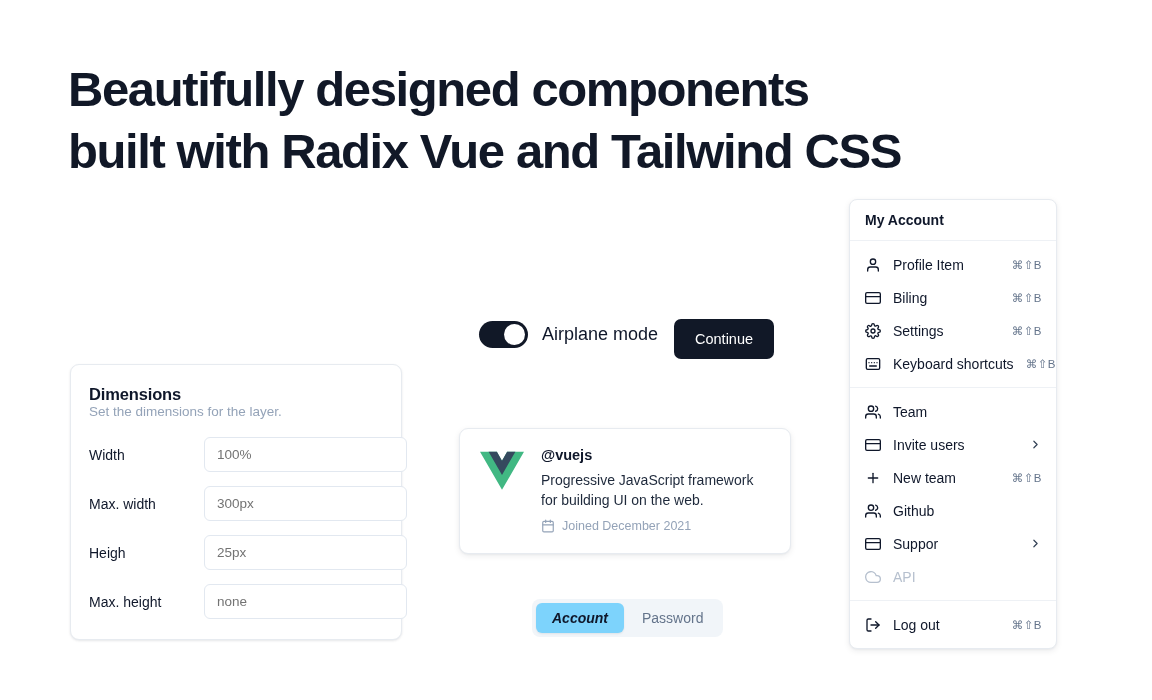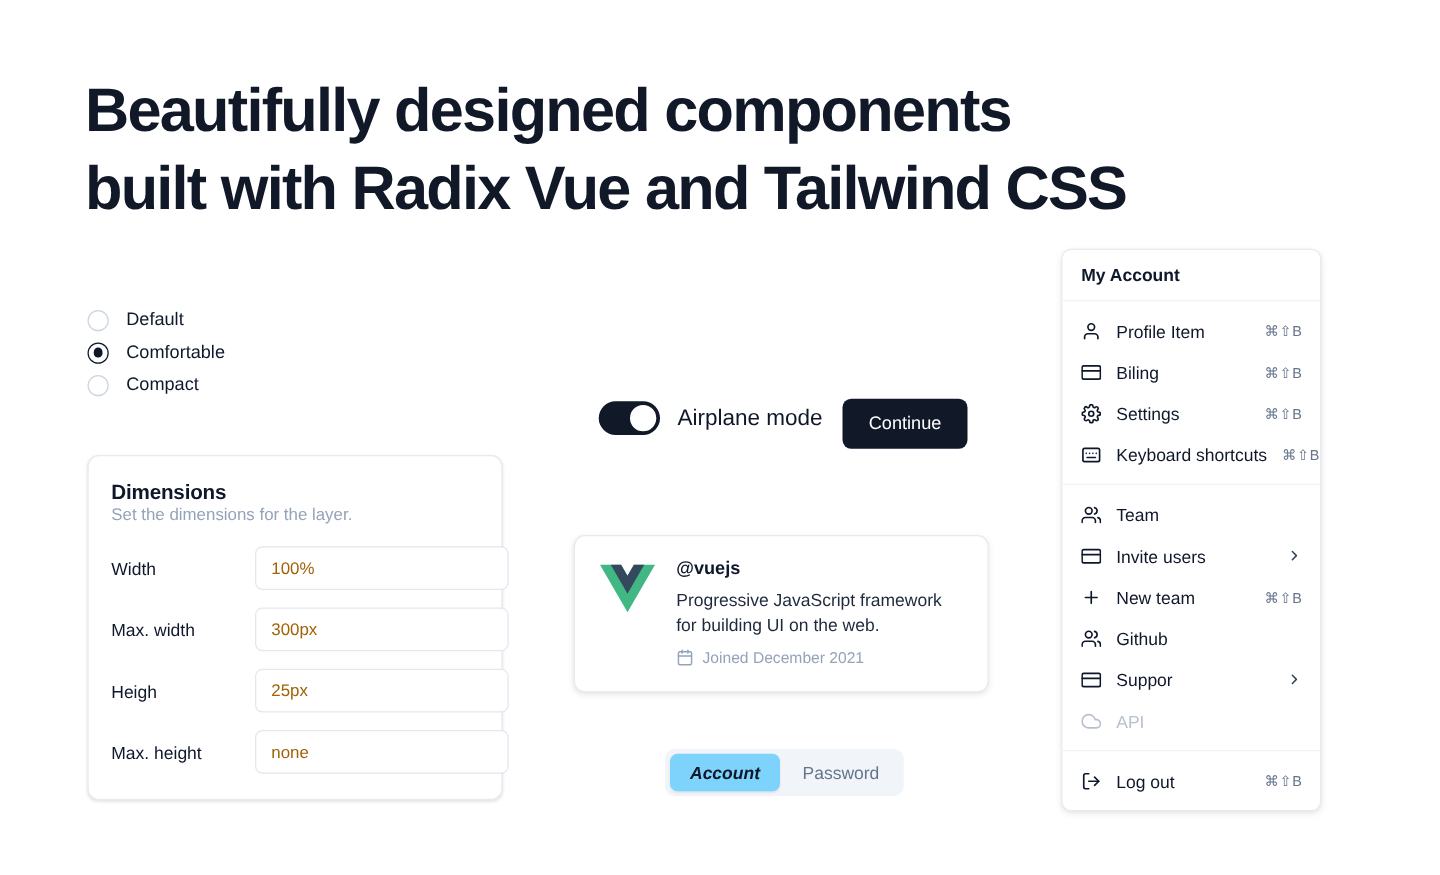--- a/index.html
+++ b/index.html
@@ -100,21 +100,21 @@
   }
   .field-input {
     flex: 1;
     height: 35px;
     border: 1px solid #e2e8f0;
     border-radius: 6px;
     background: #fff;
     padding: 0 12px;
     font-size: 13.5px;
     font-family: "Liberation Sans", sans-serif;
-    color: #a16207;
+    color: #737373;
     outline: none;
   }
 
   
   .switch-row {
     position: absolute;
     left: 479px;
     top: 321px;
     display: flex;
     align-items: center;
@@ -285,34 +285,20 @@
 
 <div class="page">
 
   <div class="hero">
     <h1>
       <span class="line">Beautifully designed components</span>
       <span class="line">built with Radix Vue and Tailwind CSS</span>
     </h1>
   </div>
 
-  <div class="radio-group" id="radio-group">
-      <div class="radio-row">
-        <span class="radio-dot"></span>
-        <span class="radio-label">Default</span>
-      </div>
-      <div class="radio-row">
-        <span class="radio-dot checked"></span>
-        <span class="radio-label">Comfortable</span>
-      </div>
-      <div class="radio-row">
-        <span class="radio-dot"></span>
-        <span class="radio-label">Compact</span>
-      </div>
-    </div>
 
   <div class="dimensions-card">
     <div class="card-title">Dimensions</div>
     <div class="card-sub">Set the dimensions for the layer.</div>
     <div class="field-list" id="field-list">
         <div class="field-row">
           <span class="field-label">Width</span>
           <input class="field-input" type="text" value="100%" style="">
         </div>
         <div class="field-row">

